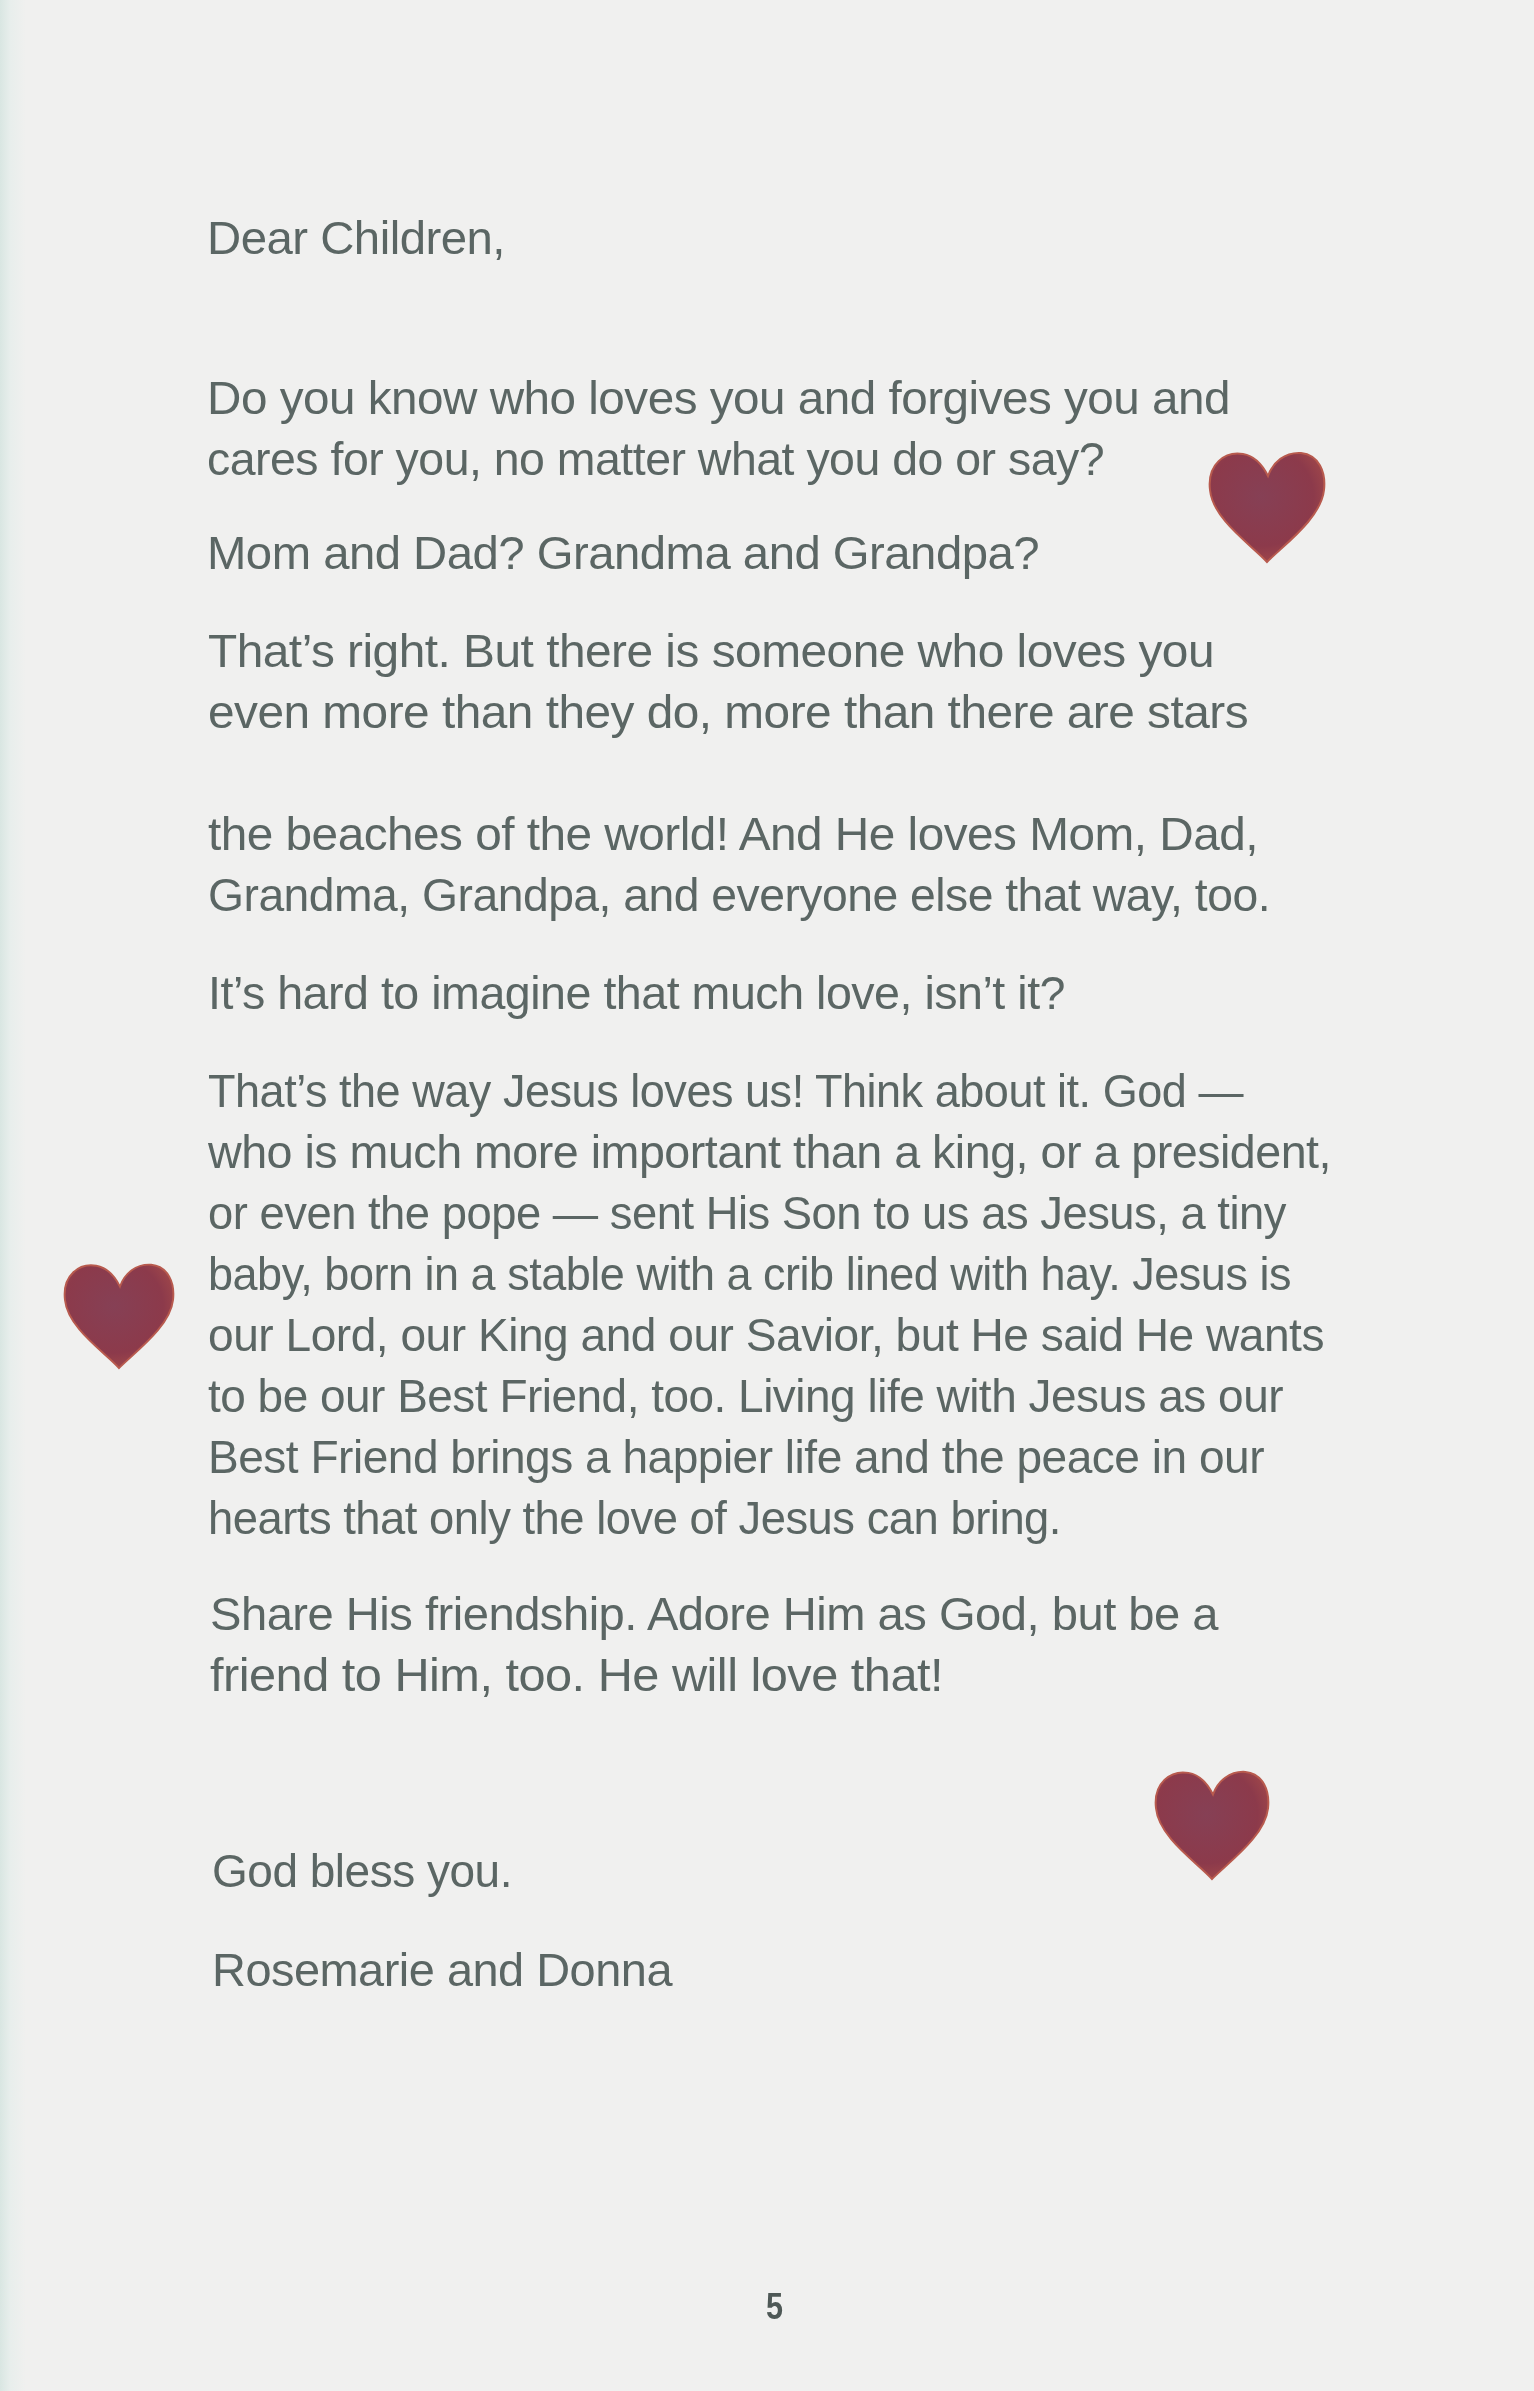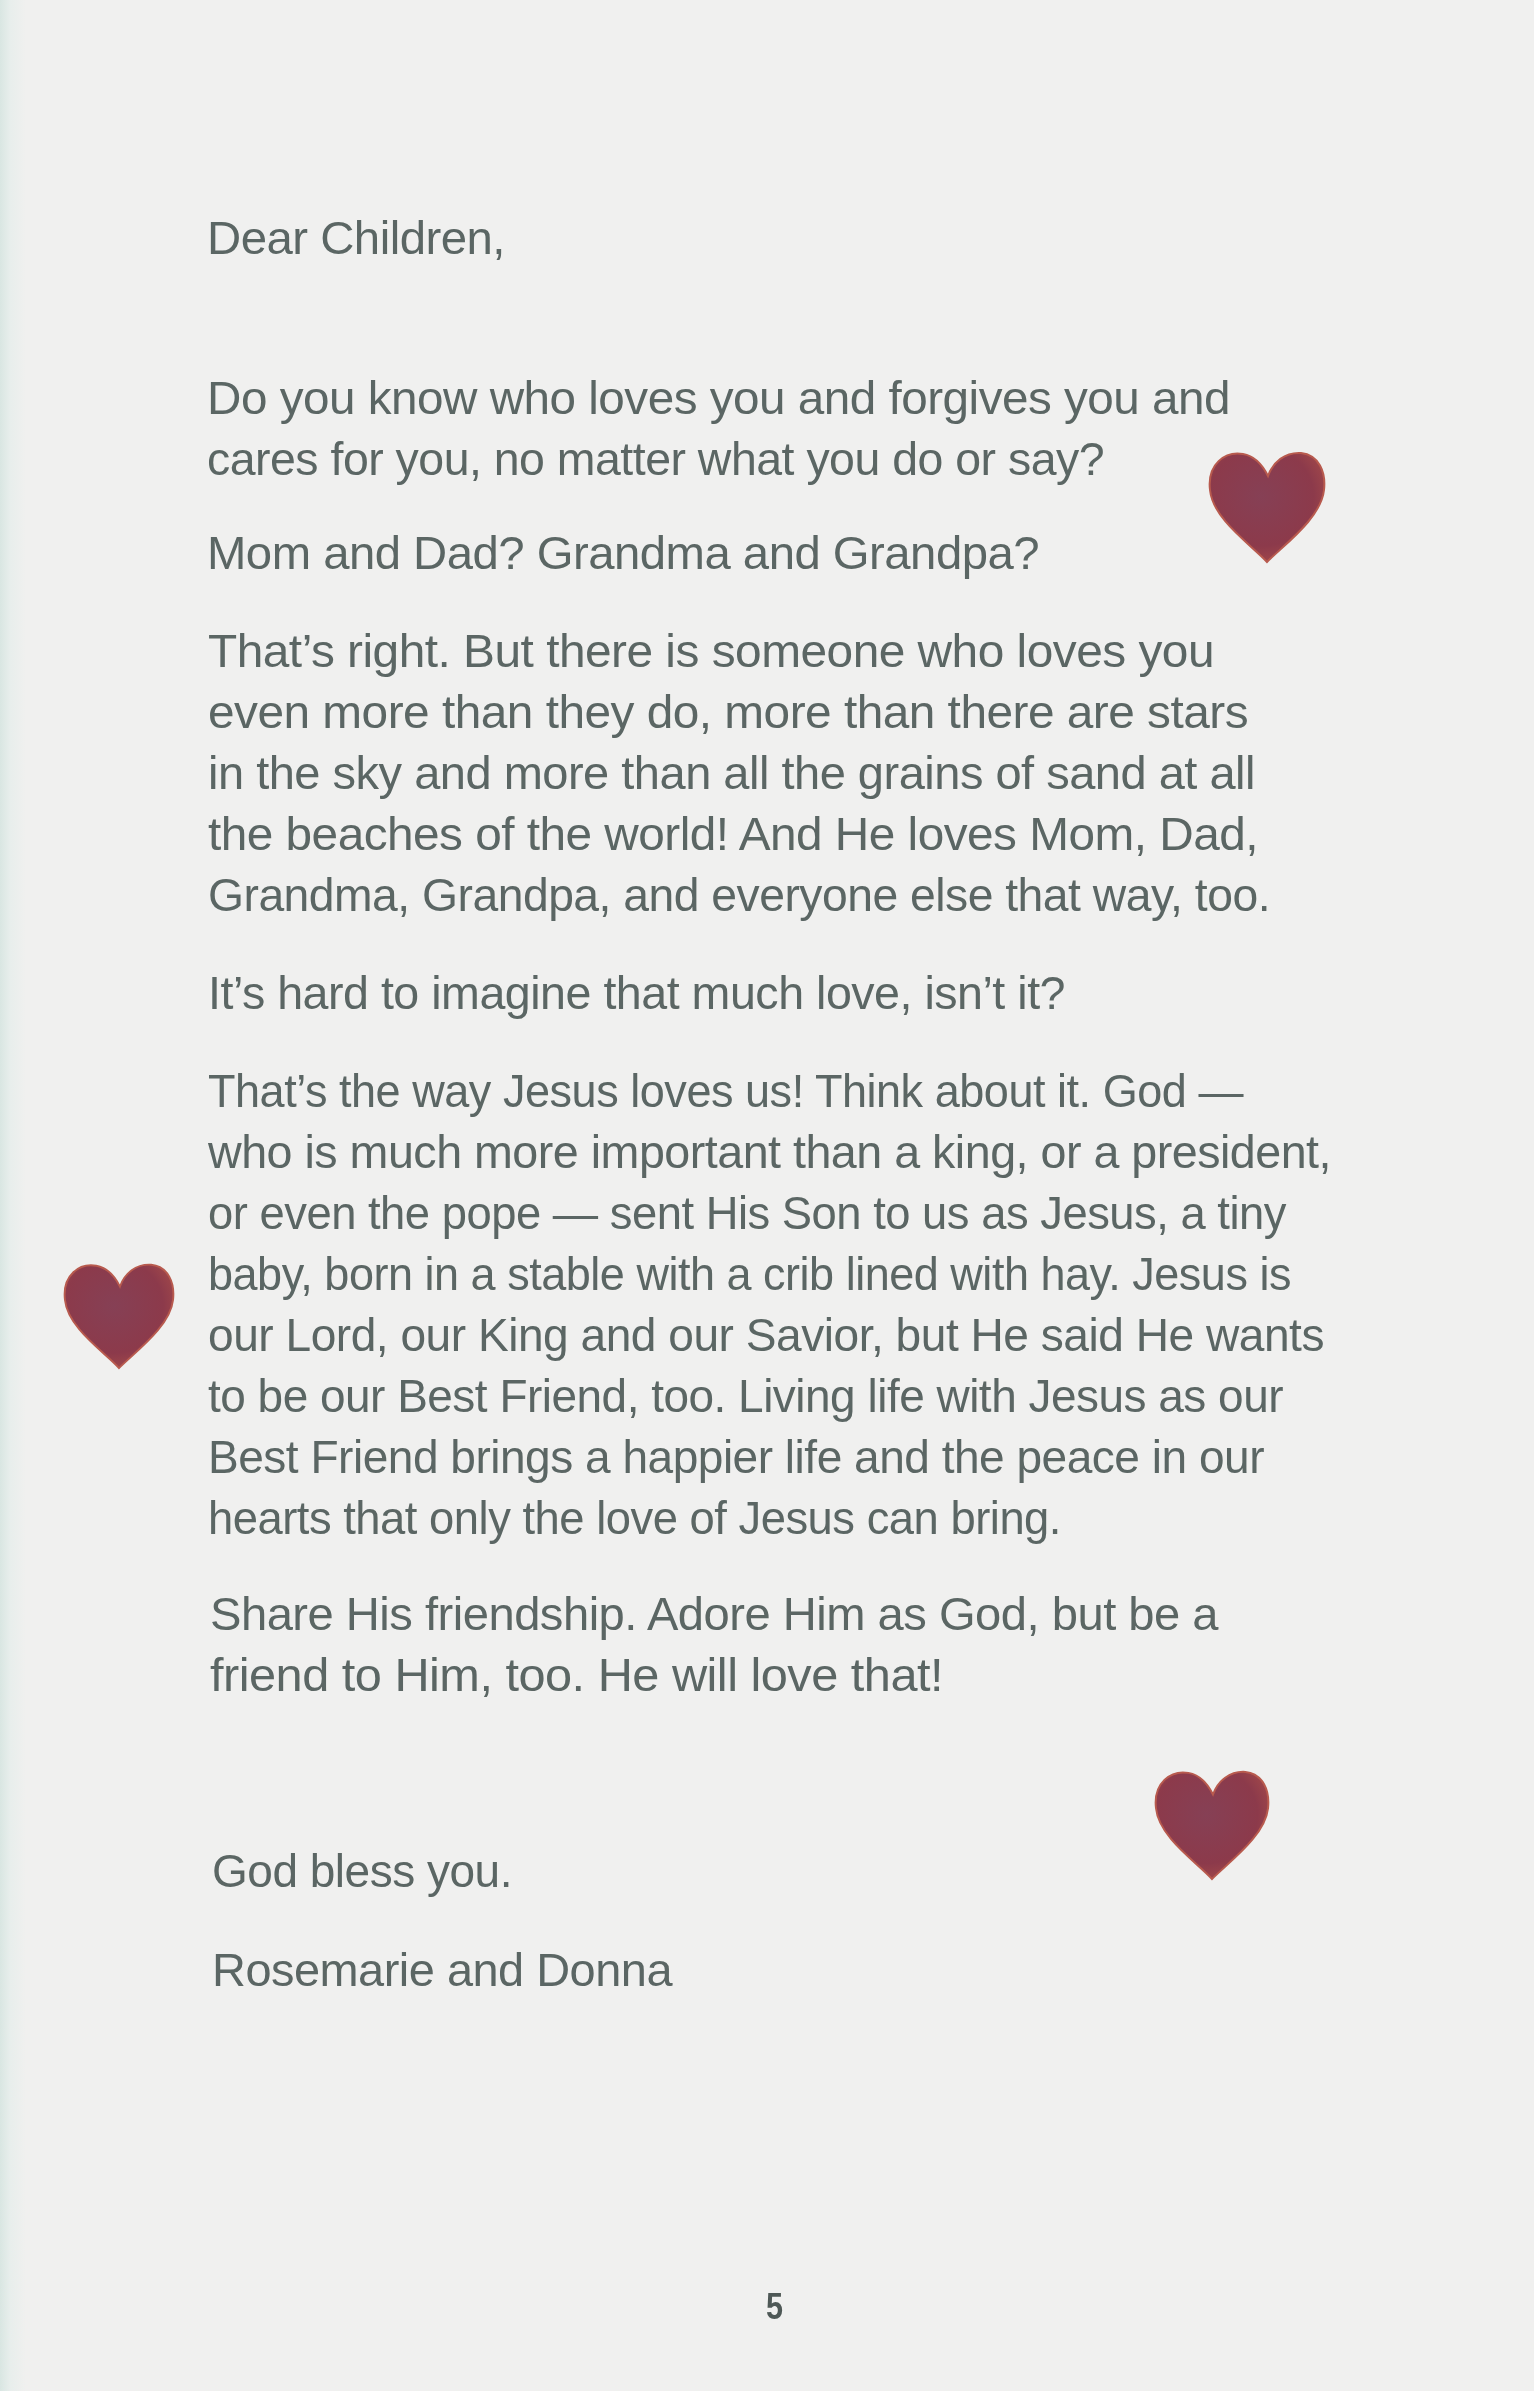--- a/index.html
+++ b/index.html
@@ -36,21 +36,20 @@
 
   <div class="line" style="left: 207px; top: 214px; transform: scaleX(1.0067);">Dear Children,</div>
 
   <div class="line" style="left: 207px; top: 374px; transform: scaleX(1.0139);">Do you know who loves you and forgives you and</div>
   <div class="line" style="left: 207px; top: 435px; transform: scaleX(0.9879);">cares for you, no matter what you do or say?</div>
 
   <div class="line" style="left: 207px; top: 529px; transform: scaleX(1.0056);">Mom and Dad?  Grandma and Grandpa?</div>
 
   <div class="line" style="left: 208px; top: 627px; transform: scaleX(1.0174);">That’s right.  But there is someone who loves you</div>
   <div class="line" style="left: 208px; top: 688px; transform: scaleX(1.0165);">even more than they do, more than there are stars</div>
-  <div class="line" style="left: 208px; top: 749px; transform: scaleX(1.0002);">in the sky and more than all the grains of sand at all</div>
   <div class="line" style="left: 208px; top: 810px; transform: scaleX(1.0154);">the beaches of the world! And He loves Mom, Dad,</div>
   <div class="line" style="left: 208px; top: 871px; transform: scaleX(0.984);">Grandma, Grandpa, and everyone else that way, too.</div>
 
   <div class="line" style="left: 208px; top: 969px; transform: scaleX(0.9915);">It’s hard to imagine that much love, isn’t it?</div>
 
   <div class="line" style="left: 208px; top: 1067px; transform: scaleX(0.9584);">That’s the way Jesus loves us! Think about it. God —</div>
   <div class="line" style="left: 208px; top: 1128px; transform: scaleX(0.9917);">who is much more important than a king, or a president,</div>
   <div class="line" style="left: 208px; top: 1189px; transform: scaleX(0.9648);">or even the pope — sent His Son to us as Jesus, a tiny</div>
   <div class="line" style="left: 208px; top: 1250px; transform: scaleX(0.9573);">baby, born in a stable with a crib lined with hay. Jesus is</div>
   <div class="line" style="left: 208px; top: 1311px; transform: scaleX(0.9809);">our Lord, our King and our Savior, but He said He wants</div>

